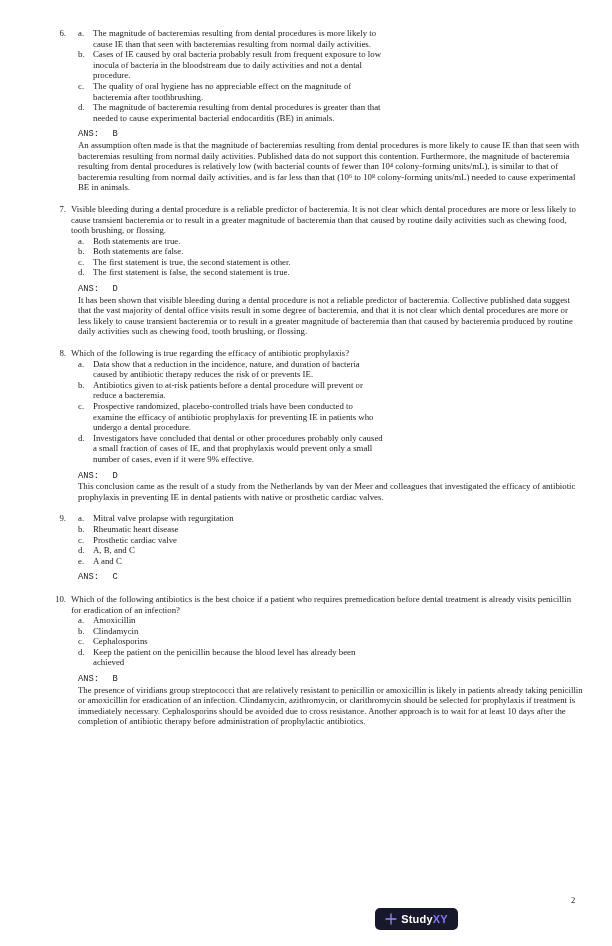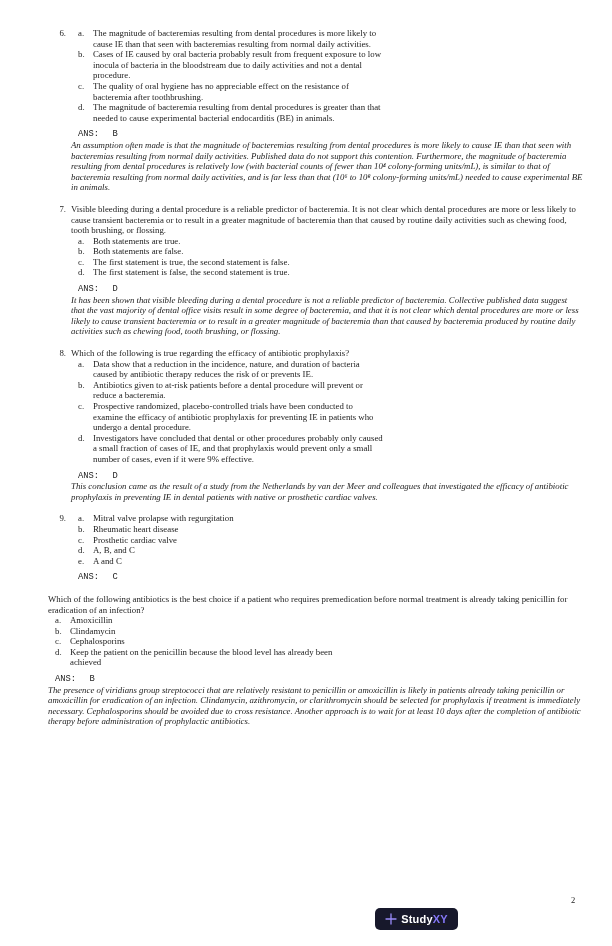--- a/index.html
+++ b/index.html
@@ -34,22 +34,22 @@
     margin-left: 7px;
   }
   .opt-letter { flex: none; width: 15px; }
   .opt-text { flex: 1; white-space: pre-line; font-family: Liberation Serif, serif; }
   .ans-row {
     margin: 6px 0 0 7px;
     font-family: Liberation Mono, monospace;
   }
   .ans-value { margin-left: 8px; }
   .explanation {
+    margin-left: 7px;
     white-space: pre-line;
-    font-style: italic;
   }
   .page-number {
     position: absolute;
     top: 895px;
     left: 566px;
     width: 14px;
     text-align: center;
     font-size: 8.5px;
   }
   .logo-badge {
@@ -96,21 +96,21 @@
 cause IE than that seen with bacteremias resulting from normal daily activities.</span>
         </div>
         <div class="opt-row">
           <span class="opt-letter">b.</span>
           <span class="opt-text">Cases of IE caused by oral bacteria probably result from frequent exposure to low
 inocula of bacteria in the bloodstream due to daily activities and not a dental
 procedure.</span>
         </div>
         <div class="opt-row">
           <span class="opt-letter">c.</span>
-          <span class="opt-text">The quality of oral hygiene has no appreciable effect on the resistance of
+          <span class="opt-text">The quality of oral hygiene has no appreciable effect on the magnitude of
 bacteremia after toothbrushing.</span>
         </div>
         <div class="opt-row">
           <span class="opt-letter">d.</span>
           <span class="opt-text">The magnitude of bacteremia resulting from dental procedures is greater than that
 needed to cause experimental bacterial endocarditis (BE) in animals.</span>
         </div>
         <div class="ans-row">
           <span class="ans-label">ANS:</span>
           <span class="ans-value">B</span>
@@ -126,21 +126,21 @@
         <div class="opt-row">
           <span class="opt-letter">a.</span>
           <span class="opt-text">Both statements are true.</span>
         </div>
         <div class="opt-row">
           <span class="opt-letter">b.</span>
           <span class="opt-text">Both statements are false.</span>
         </div>
         <div class="opt-row">
           <span class="opt-letter">c.</span>
-          <span class="opt-text">The first statement is true, the second statement is false.</span>
+          <span class="opt-text">The first statement is true, the second statement is other.</span>
         </div>
         <div class="opt-row">
           <span class="opt-letter">d.</span>
           <span class="opt-text">The first statement is false, the second statement is true.</span>
         </div>
         <div class="ans-row">
           <span class="ans-label">ANS:</span>
           <span class="ans-value">D</span>
         </div>
         <div class="explanation">It has been shown that visible bleeding during a dental procedure is not a reliable predictor of bacteremia. Collective published data suggest that the vast majority of dental office visits result in some degree of bacteremia, and that it is not clear which dental procedures are more or less likely to cause transient bacteremia or to result in a greater magnitude of bacteremia than that caused by bacteremia produced by routine daily activities such as chewing food, tooth brushing, or flossing.</div>
@@ -205,22 +205,23 @@
           <span class="opt-text">A and C</span>
         </div>
         <div class="ans-row">
           <span class="ans-label">ANS:</span>
           <span class="ans-value">C</span>
         </div>
       </div>
     </div>
 
     <div class="question">
-      <div class="q-body">
-        <div class="q-stem">Which of the following antibiotics is the best choice if a patient who requires premedication before normal treatment is already taking penicillin for eradication of an infection?</div>
+      <div class="q-num">10.</div>
+      <div class="q-body">
+        <div class="q-stem">Which of the following antibiotics is the best choice if a patient who requires premedication before dental treatment is already visits penicillin for eradication of an infection?</div>
         <div class="opt-row">
           <span class="opt-letter">a.</span>
           <span class="opt-text">Amoxicillin</span>
         </div>
         <div class="opt-row">
           <span class="opt-letter">b.</span>
           <span class="opt-text">Clindamycin</span>
         </div>
         <div class="opt-row">
           <span class="opt-letter">c.</span>

